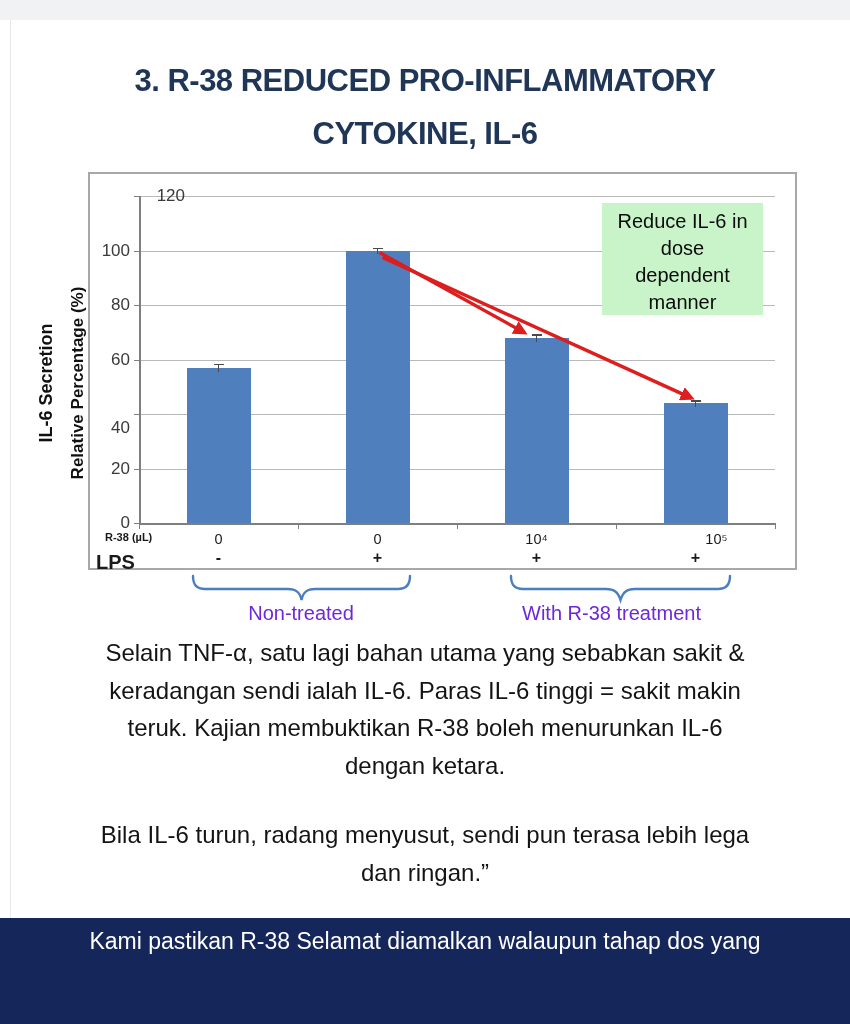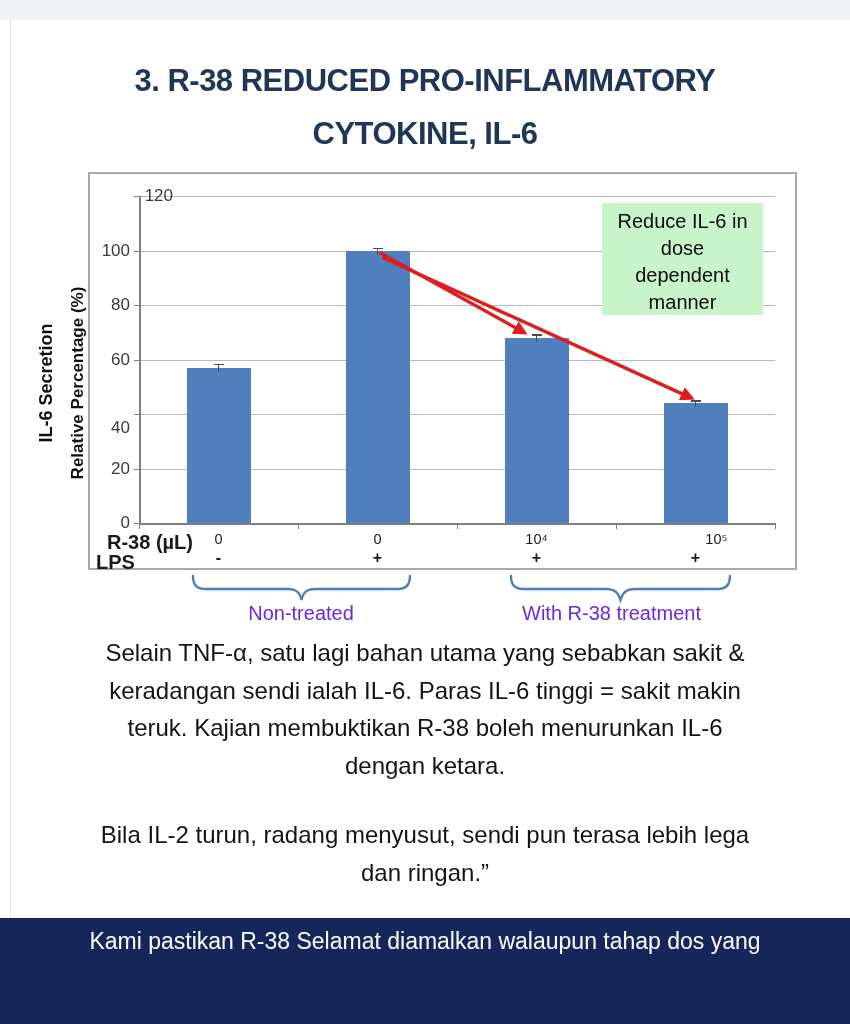--- a/index.html
+++ b/index.html
@@ -21,21 +21,21 @@
          border:2px solid #a8a8a8;background:#ffffff;box-sizing:border-box;}
   #plot{position:absolute;left:0;top:0;right:0;bottom:0;}
   .gridline{position:absolute;height:1px;background:var(--grid,#b9b9b9);}
   .axisline{position:absolute;background:var(--axis,#7f7f7f);}
   .tick{position:absolute;background:var(--axis,#7f7f7f);}
   .ytick-label{position:absolute;text-align:right;font-size:17px;color:#3a3a3a;line-height:20px;}
   .bar{position:absolute;background:var(--bar,#4f7fbd);}
   .err-line{position:absolute;width:1.5px;background:var(--err,#4a4a4a);}
   .err-cap{position:absolute;height:1.5px;background:var(--err,#4a4a4a);}
   .xlab{position:absolute;color:#1a1a1a;white-space:nowrap;}
-  .xlab.r38{left:17px;top:357px;font-size:20px;font-weight:bold;}
+  .xlab.r38{left:1px;top:357px;font-size:11px;font-weight:bold;padding-left:14px;}
   .xlab.lps{left:6px;top:377px;font-size:20px;font-weight:bold;}
   .xval{position:absolute;width:64px;text-align:center;color:#1a1a1a;}
   .xval.r38{font-size:14.5px;top:357px;}
   .xval.lps{font-size:16px;font-weight:bold;top:375px;}
 
   .annotation{position:absolute;left:512px;top:29px;width:161px;height:112px;
       background:var(--annot,#c9f3c9);color:#0c0c0c;font-size:20px;line-height:27px;
       text-align:center;white-space:pre-line;padding-top:5px;box-sizing:border-box;}
 
   #arrows{position:absolute;left:0;top:0;pointer-events:none;}
@@ -84,21 +84,21 @@
         <div class="ytick-label" style="left: 0px; top: 284.5px; width: 40px;">20</div>
         <div class="tick" style="left: 44px; top: 294.5px; width: 5px; height: 1px;"></div>
         <div class="ytick-label" style="left: 0px; top: 244px; width: 40px;">40</div>
         <div class="tick" style="left: 44px; top: 240px; width: 5px; height: 1px;"></div>
         <div class="ytick-label" style="left: 0px; top: 175.5px; width: 40px;">60</div>
         <div class="tick" style="left: 44px; top: 185.5px; width: 5px; height: 1px;"></div>
         <div class="ytick-label" style="left: 0px; top: 121px; width: 40px;">80</div>
         <div class="tick" style="left: 44px; top: 131px; width: 5px; height: 1px;"></div>
         <div class="ytick-label" style="left: 0px; top: 66.5px; width: 40px;">100</div>
         <div class="tick" style="left: 44px; top: 76.5px; width: 5px; height: 1px;"></div>
-        <div class="ytick-label" style="left: 4px; top: 12px; width: 40px; padding-left: 39px;">120</div>
+        <div class="ytick-label" style="left: 16px; top: 12px; width: 40px; padding-left: 39px;">120</div>
         <div class="tick" style="left: 44px; top: 22px; width: 5px; height: 1px;"></div>
         <div class="axisline" style="left: 49px; top: 22px; width: 1.5px; height: 327px;"></div>
         <div class="axisline" style="left: 49px; top: 349px; width: 636px; height: 1.5px;"></div>
         <div class="tick" style="left: 49px; top: 349px; width: 1px; height: 6px;"></div>
         <div class="tick" style="left: 208px; top: 349px; width: 1px; height: 6px;"></div>
         <div class="tick" style="left: 367px; top: 349px; width: 1px; height: 6px;"></div>
         <div class="tick" style="left: 526px; top: 349px; width: 1px; height: 6px;"></div>
         <div class="tick" style="left: 685px; top: 349px; width: 1px; height: 6px;"></div>
         <div class="bar" style="left: 96.5px; top: 193.675px; width: 64px; height: 155.325px;"></div>
         <div class="err-line" style="left: 127.75px; top: 189.588px; height: 8.0875px;"></div>
@@ -142,19 +142,19 @@
     <path class="brace" d="M43,4 C43,12 46,17 55,17 L138,17 C146,17 150,20 151.5,28 C153,20 157,17 165,17 L248,17 C257,17 260,12 260,4"></path>
     <path class="brace" d="M361,4 C361,12 364,17 373,17 L456,17 C464,17 468,20 470.5,28 C473,20 477,17 485,17 L568,17 C577,17 580,12 580,4"></path>
   </svg>
   <div class="group-label g1">Non-treated</div>
   <div class="group-label g2">With R-38 treatment</div>
 
   <p class="para p1">Selain TNF-α, satu lagi bahan utama yang sebabkan sakit &amp;
 keradangan sendi ialah IL-6. Paras IL-6 tinggi = sakit makin
 teruk. Kajian membuktikan R-38 boleh menurunkan IL-6
 dengan ketara.</p>
-  <p class="para p2">Bila IL-2 turun, radang menyusut, sendi pun terasa lebih lega
+  <p class="para p2">Bila IL-6 turun, radang menyusut, sendi pun terasa lebih lega
 dan ringan.”</p>
 
   <div class="footer">
     <div>Kami pastikan R-38 Selamat diamalkan walaupun tahap dos yang</div>
   </div>
 </div>
 
 </body></html>

